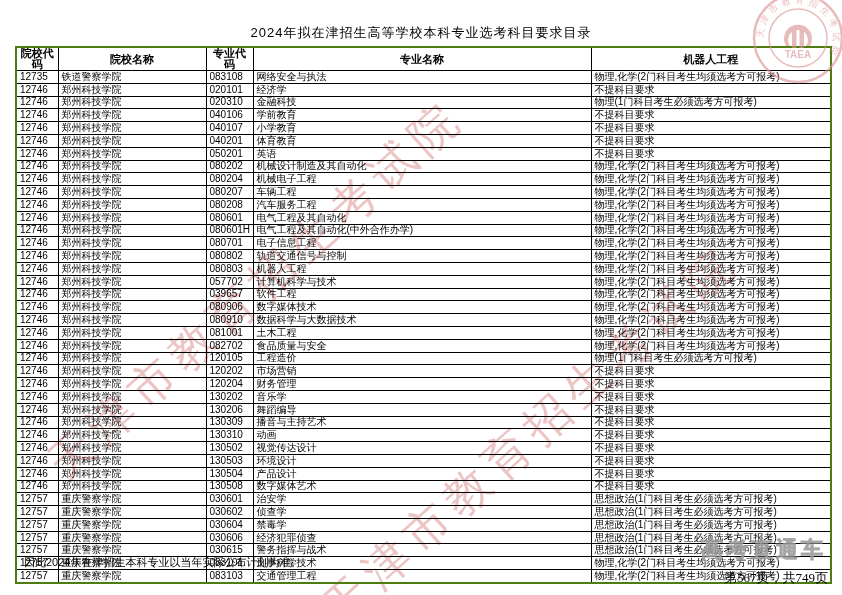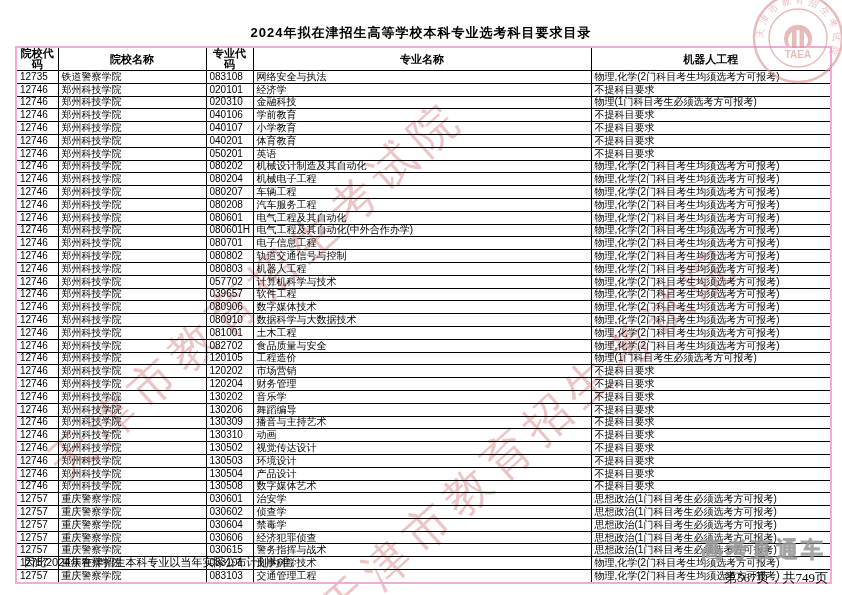--- a/index.html
+++ b/index.html
@@ -2,35 +2,35 @@
 <html><head>
 <meta charset="utf-8">
 <style>
   html,body{margin:0;padding:0;background:#fff;}
   .page{
     position:relative;width:842px;height:595px;background:#ffffff;overflow:hidden;
     font-family:"Liberation Sans",sans-serif;color:#000;
   }
   .title{
     position:absolute;top:24px;left:0;width:842px;text-align:center;
-    font-size:13px;font-weight:bold;letter-spacing:1px;z-index:4;
+    font-size:13px;font-weight:normal;letter-spacing:1px;z-index:4;
   }
   table.req{
     position:absolute;left:15px;top:46px;width:815px;z-index:4;
     border-collapse:collapse;table-layout:fixed;background:transparent;
   }
   table.req th{
     border:1px solid #000;font-size:11px;font-weight:bold;text-align:center;
     height:14px;padding:0 2px;line-height:1;
   }
   table.req td{
     border:1px solid #000;font-size:10px;font-weight:500;text-align:left;
     height:11.8px;padding:0 3px;line-height:1;white-space:nowrap;overflow:hidden;
   }
-  table.req{border:2px solid #f9a8d4;}
+  table.req{border:2px solid #4d7c0f;}
   .note{position:absolute;left:18px;top:555px;font-size:11px;line-height:15px;z-index:4;}
   .note .l2{padding-left:6px;}
   .page-info{position:absolute;right:14px;top:569px;font-size:13px;z-index:4;font-family:Liberation Serif, serif;}
   
   .wm{
     position:absolute;font-size:46px;font-weight:500;white-space:nowrap;
     color:rgba(205,100,100,0.38);letter-spacing:8px;z-index:1;
     transform:rotate(-42deg);transform-origin:left center;pointer-events:none;
   }
   .wm1{left:55px;top:440px;}

